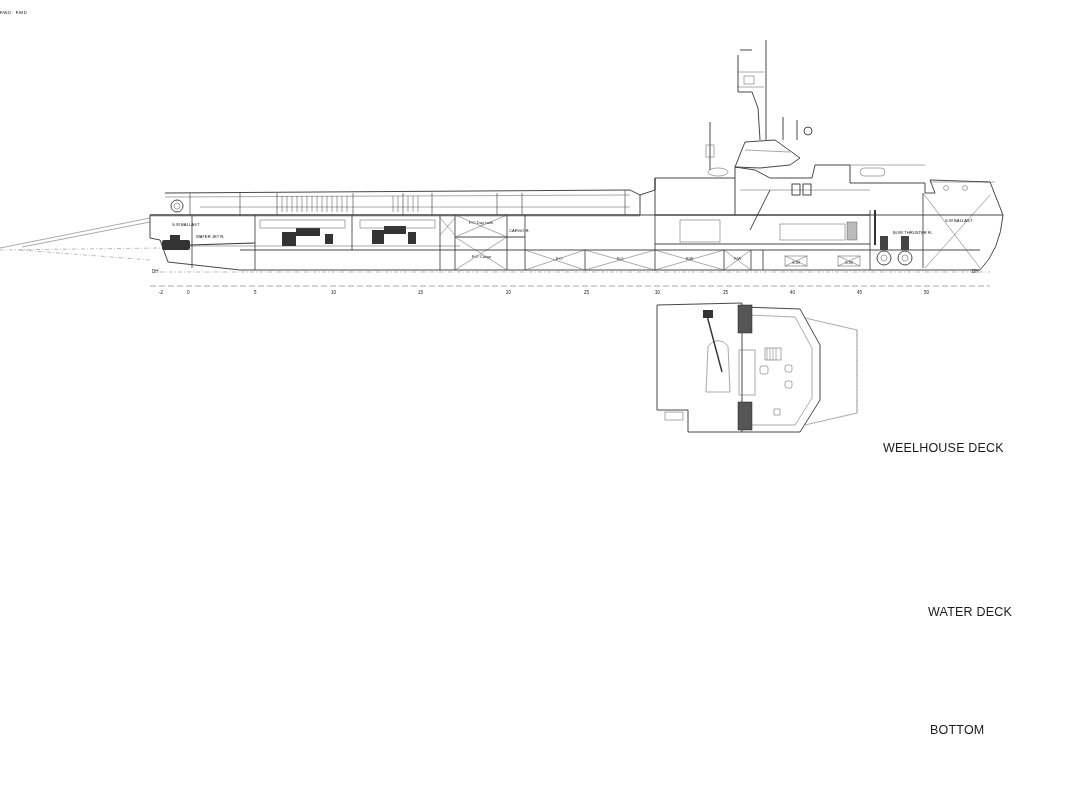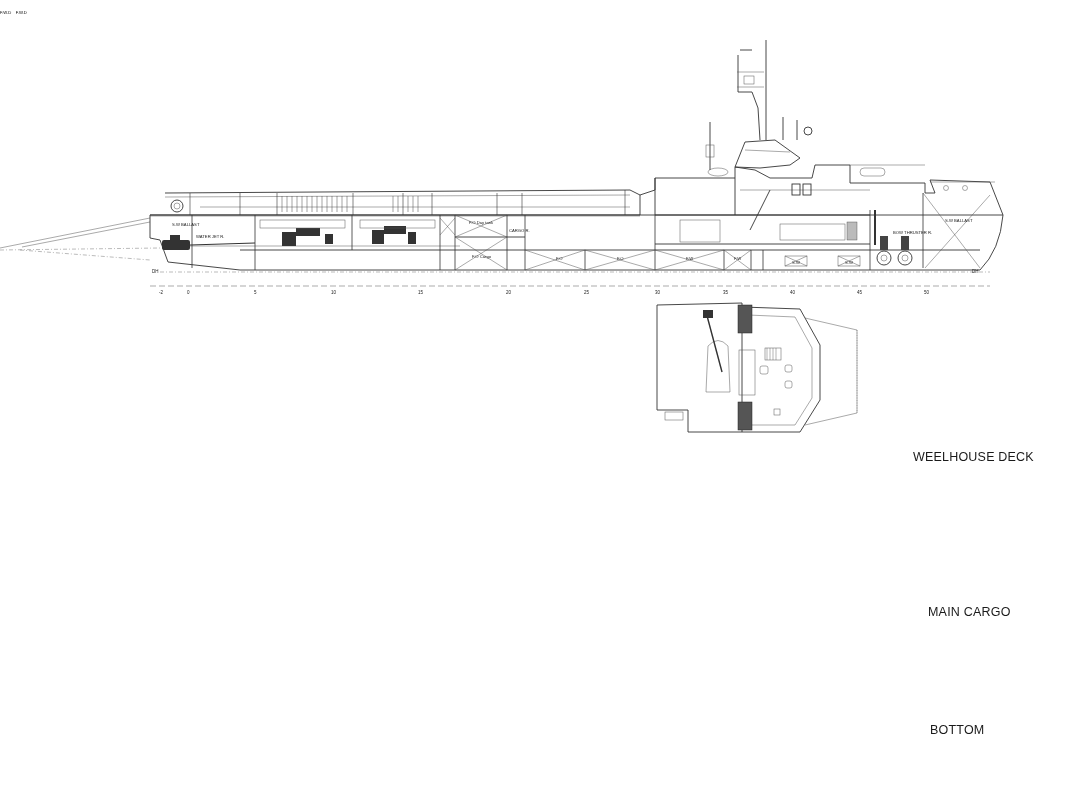--- a/index.html
+++ b/index.html
@@ -262,21 +262,21 @@
         <line x1="776" y1="348" x2="776" y2="360"></line>
     </g>
 
     <rect x="739" y="350" width="16" height="45" class="lnt"></rect>
     <rect x="760" y="366" width="8" height="8" rx="2" class="lnt"></rect>
     <rect x="785" y="365" width="7" height="7" rx="2" class="lnt"></rect>
     <rect x="785" y="381" width="7" height="7" rx="2" class="lnt"></rect>
     <rect x="774" y="409" width="6" height="6" class="lnt"></rect>
     <rect x="665" y="412" width="18" height="8" class="lnt"></rect>
   </g>
-  </svg><div class="view-label" style="left:883px; top:450px;margin-left:30px;">WEELHOUSE DECK</div>
+  </svg><div class="view-label" style="left:883px; top:441px;">WEELHOUSE DECK</div>
 
   
   <g>
     
     <path d="M155 458 L675 457 L810 460 Q900 470 985 527 Q900 585 810 597 L675 600 L155 600 Q150 600 150 595 L150 462 Q150 458 155 458 Z" class="ln">
     <path d="M162 465 L672 463 L810 466 Q895 475 975 527 Q895 580 810 591 L672 594 L162 593" class="lnt">
     
     <rect x="155" y="470" width="512" height="118" fill="url(#deckHatch)">
     <line x1="670" y1="457" x2="670" y2="600" class="ln">
     <line x1="675" y1="457" x2="675" y2="600" class="ln">
@@ -346,21 +346,21 @@
       <path d="M772 556 L800 556 L800 580 L772 580 Z M803 555 L825 555 L825 578 L803 578 Z M828 555 L852 555 L852 575 L828 575 Z">
       <line x1="872" y1="474" x2="872" y2="585">
       <line x1="900" y1="488" x2="900" y2="568">
       <rect x="912" y="512" width="10" height="35" fill="#ccc">
       <rect x="944" y="524" width="12" height="5">
       <rect x="967" y="522" width="14" height="8">
     </rect></rect></rect></line></line></path></rect></rect></rect></rect></rect></rect></rect></rect></rect></rect></rect></rect></rect></rect></g>
     <circle cx="890" cy="494" r="2" class="lnt">
     <circle cx="890" cy="559" r="2" class="lnt">
   </circle></circle></rect></rect></rect></rect></rect></rect></rect></rect></rect></line></line></rect></path></path></g>
-  <div class="view-label" style="left:928px; top:605px;">MAIN CARGO</div>
+  <div class="view-label" style="left:928px; top:605px;">WATER DECK</div>
 
   
   <g>
     <path d="M153 627 L520 626 L720 628 Q890 642 985 694 Q890 752 720 767 L520 768 L153 768 Q150 768 150 765 L150 630 Q150 627 153 627 Z" class="ln">
     <path d="M153 630 L153 765" stroke="#777" stroke-width="0.5" stroke-dasharray="1 1.5" fill="none">
     
     <g stroke="#333" stroke-width="0.8">
       <line x1="187" y1="628" x2="187" y2="768">
       <line x1="255" y1="628" x2="255" y2="768">
       <line x1="357" y1="628" x2="357" y2="768">

